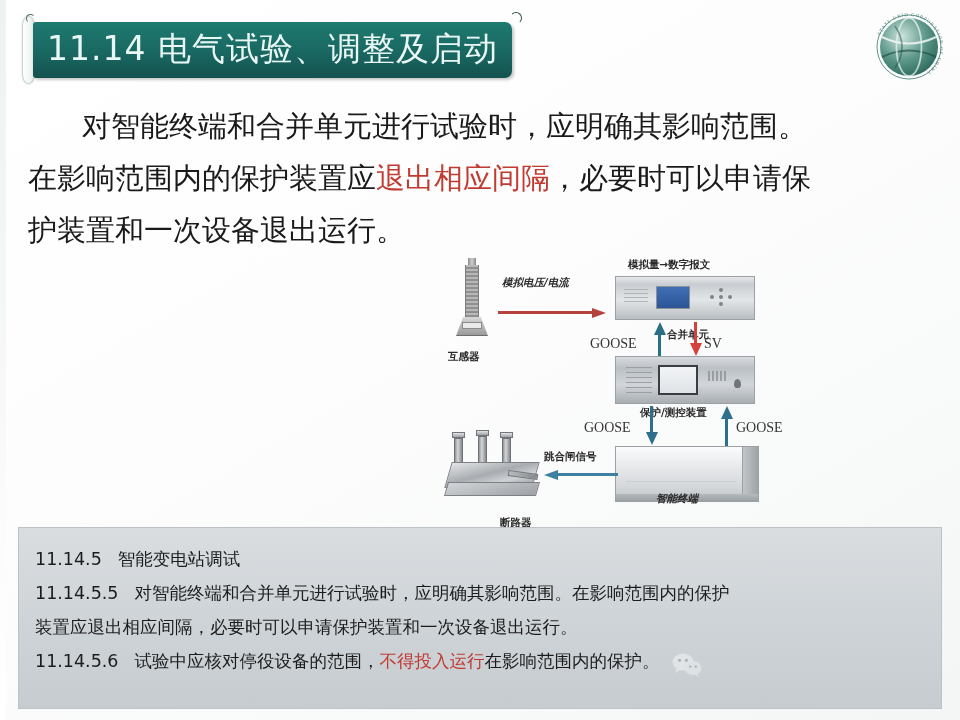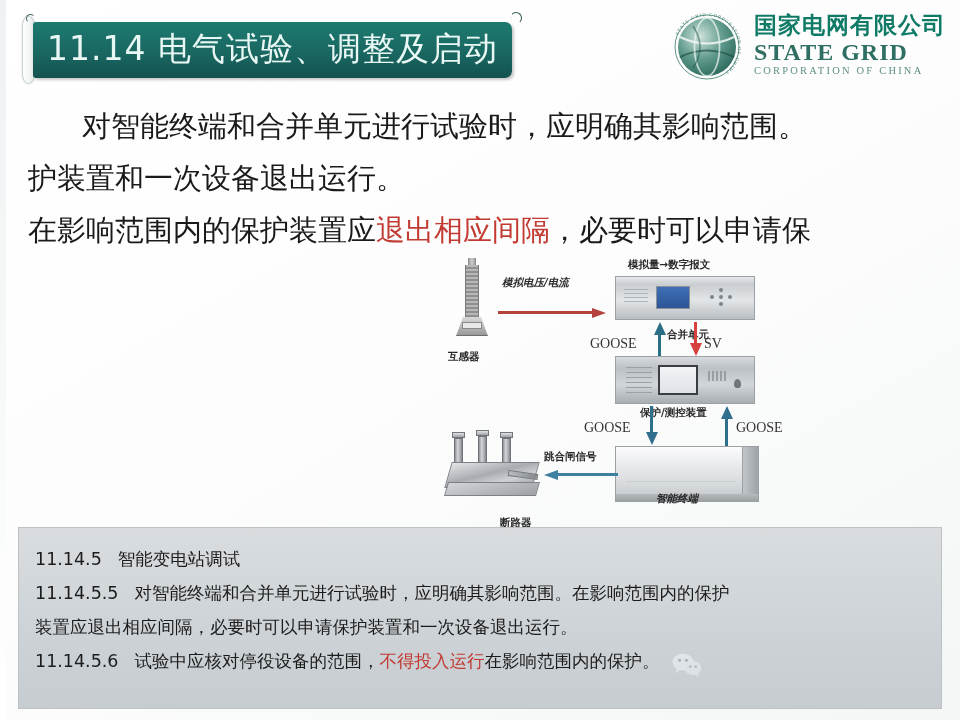--- a/index.html
+++ b/index.html
@@ -256,36 +256,31 @@
         <path d="M10,27 Q37,40 64,27" fill="none" stroke="#f2f7f5" stroke-width="2.2" opacity=".85"></path>
         <path d="M10,47 Q37,34 64,47" fill="none" stroke="#1d4f45" stroke-width="2.2" opacity=".65"></path>
         <ellipse cx="37" cy="37" rx="12.5" ry="29" fill="none" stroke="#e7f1ee" stroke-width="1.8" opacity=".75"></ellipse>
         <path d="M23,16 Q37,37 23,58" fill="none" stroke="#1d4f45" stroke-width="1.6" opacity=".5"></path>
         <circle cx="37" cy="37" r="32" fill="none" stroke="#5d9487" stroke-width="1"></circle>
         <text font-size="4.6" fill="#3f7a6d" font-family="'Liberation Serif',serif" letter-spacing="1.1">
           <textPath href="#ringp" startOffset="6%">STATE GRID CORPORATION OF CHINA</textPath>
         </text>
       </svg>
     </div>
-    <div class="logo-txt">
-      <div class="logo-cn">国家电网有限公司</div>
-      <div class="logo-en1">STATE GRID</div>
-      <div class="logo-en2">CORPORATION OF CHINA</div>
-    </div>
   </div>
 
   <div class="body-text">
     <div>
       <span class="indent"></span><span>对智能终端和合并单元进行试验时，应明确其影响范围。</span>
     </div>
     <div>
+      <span>在影响范围内的保护装置应</span><span class="hl-red">退出相应间隔</span><span>，必要时可以申请保</span>
+    </div>
+    <div>
       <span>护装置和一次设备退出运行。</span>
-    </div>
-    <div>
-      <span>在影响范围内的保护装置应</span><span class="hl-red">退出相应间隔</span><span>，必要时可以申请保</span>
     </div>
   </div>
 
   <div class="diagram">
 
     <div class="ct">
       <div class="ct-top"></div>
         <div class="ct-col"></div>
       <div class="ct-base"></div>
         <div class="ct-plate"></div>

